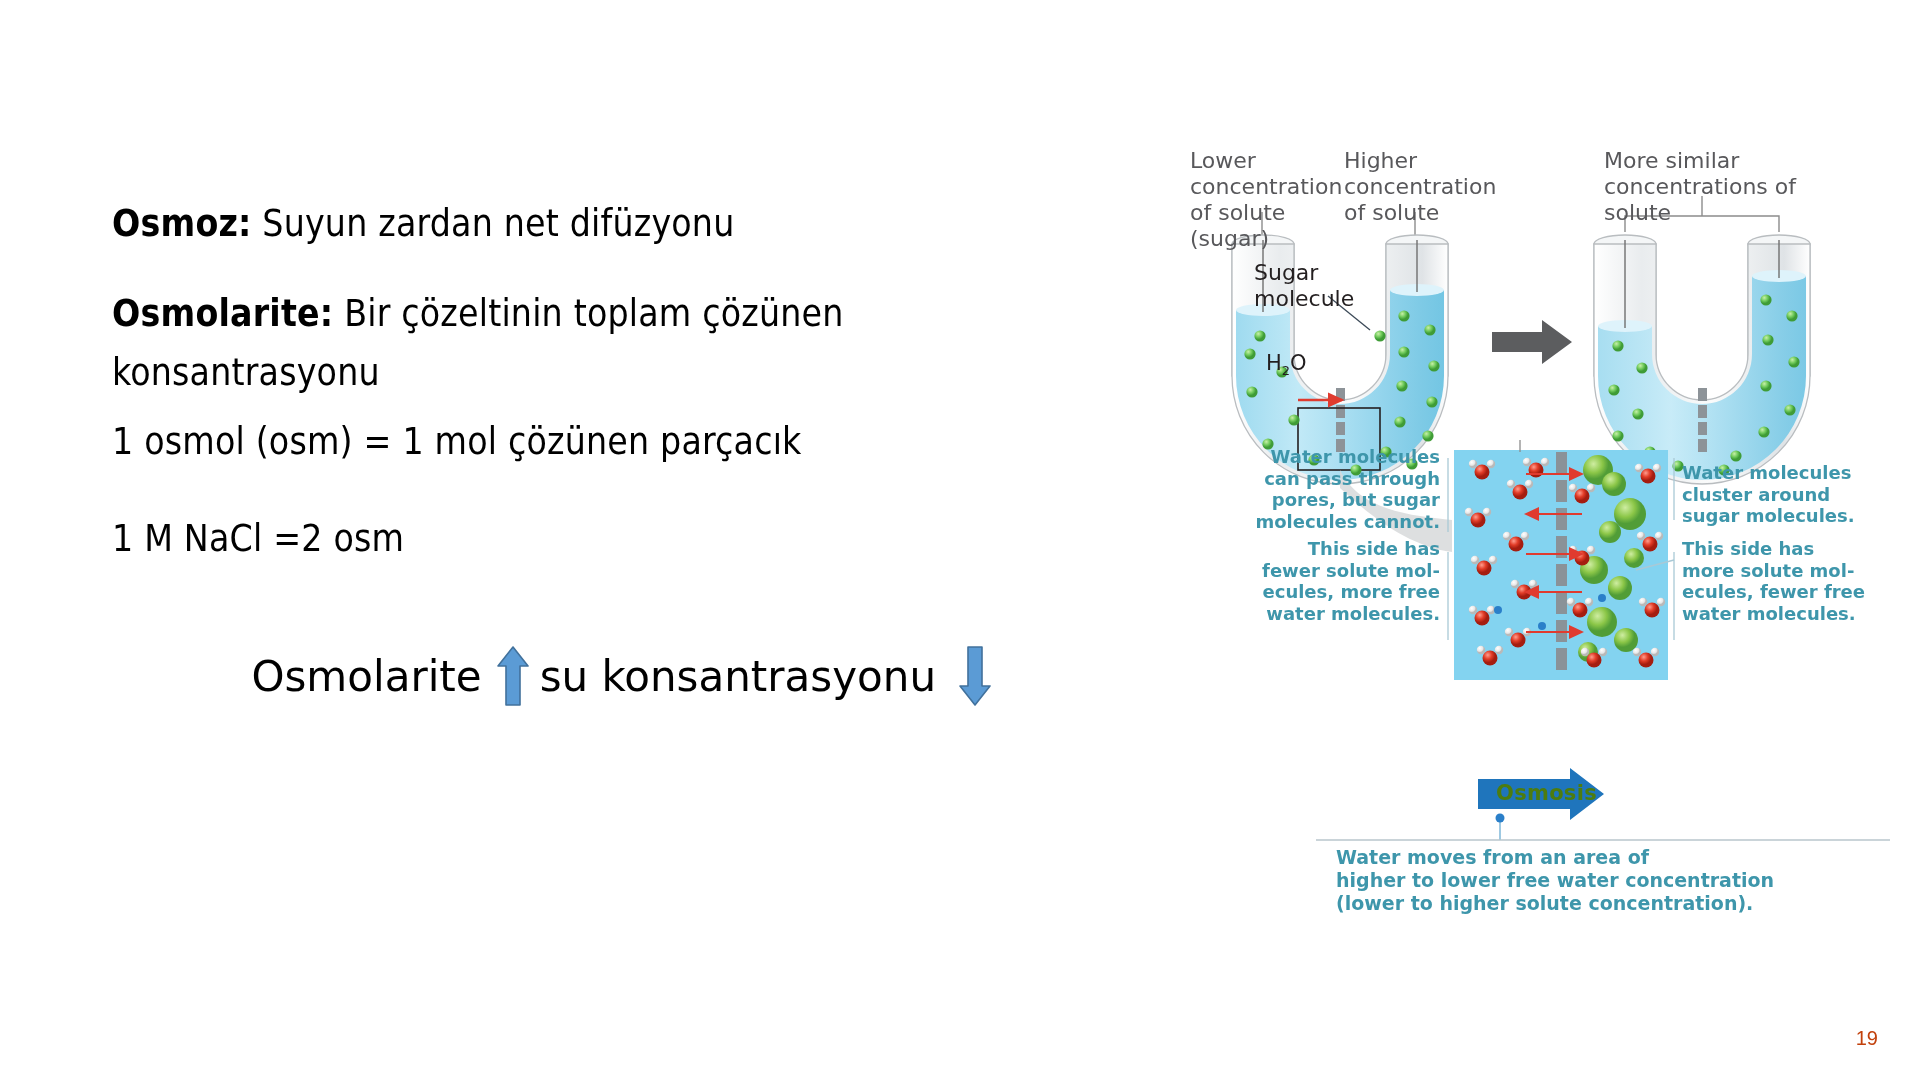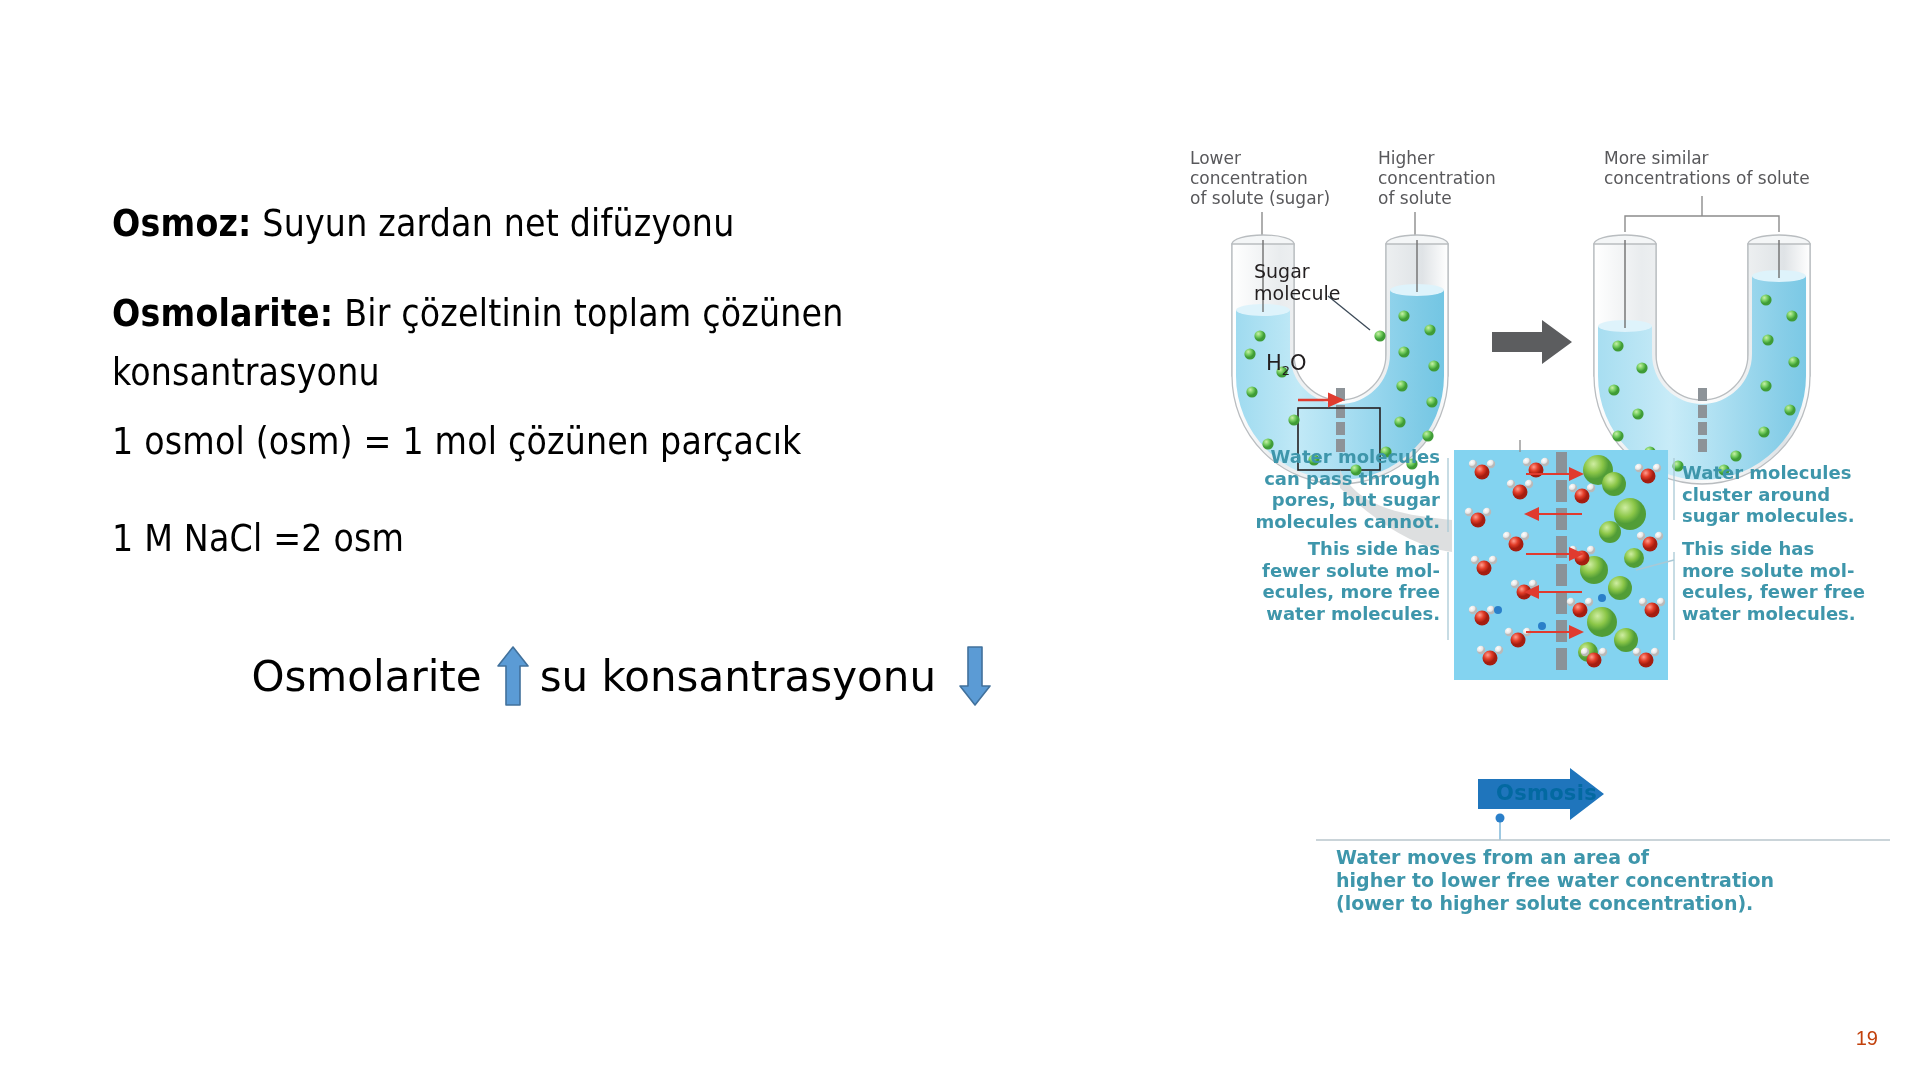--- a/index.html
+++ b/index.html
@@ -49,45 +49,45 @@
     position:absolute;
     left:1190px; top:140px;
     width:720px; height:800px;
   }
   .fig-svg{position:absolute;left:0;top:0;}
 
   .lbl{
     position:absolute;
     font-family:"DejaVu Sans","Liberation Sans",sans-serif;
     color:#58585b;
-    font-size:17px;
+    font-size:22px;
     line-height:1.18;
     white-space:pre-line;
   }
   .lbl-teal{
     position:absolute;
     font-family:"DejaVu Sans","Liberation Sans",sans-serif;
     color:#3e96ab;
     font-size:18px;
     font-weight:bold;
     line-height:1.2;
     white-space:pre-line;
   }
   .lbl-teal.r{text-align:right;}
   .lbl-dark{
     position:absolute;
     font-family:"DejaVu Sans","Liberation Sans",sans-serif;
     color:#231f20;
-    font-size:19px;
+    font-size:22px;
     line-height:1.18;
     white-space:pre-line;
   }
   .osmosis-text{
     position:absolute;
-    color:#0369a1;
+    color:#4d7c0f;
     font-family:"DejaVu Sans","Liberation Sans",sans-serif;
     font-size:21px;
     font-weight:bold;
     letter-spacing:.3px;
   }
 
   
   .page-num{
     position:absolute;
     right:42px;bottom:30px;
@@ -434,21 +434,21 @@
       </g>
       <line x1="310" y1="678" x2="310" y2="700" stroke="#9ec9e2" stroke-width="2"></line>
       <circle cx="310" cy="678" r="4.5" fill="#2a7fc9"></circle>
       <line x1="126" y1="700" x2="700" y2="700" stroke="#b9c6cc" stroke-width="1.4"></line>
     </svg>
 
     <div class="lbl" style="left:0px; top:8px; width:160px;">Lower
 concentration
 of solute (sugar)</div>
 
-    <div class="lbl" style="left:154px; top:8px; width:150px;margin-left:34px;">Higher
+    <div class="lbl" style="left:154px; top:8px; width:150px;">Higher
 concentration
 of solute</div>
 
     <div class="lbl" style="left:414px; top:8px; width:230px;">More similar
 concentrations of solute</div>
 
     <div class="lbl-dark" style="left:64px; top:120px; width:110px; text-align:left;">Sugar
 molecule</div>
 
     <div class="lbl-dark" style="left:76px; top:186px; font-size:21px;">

